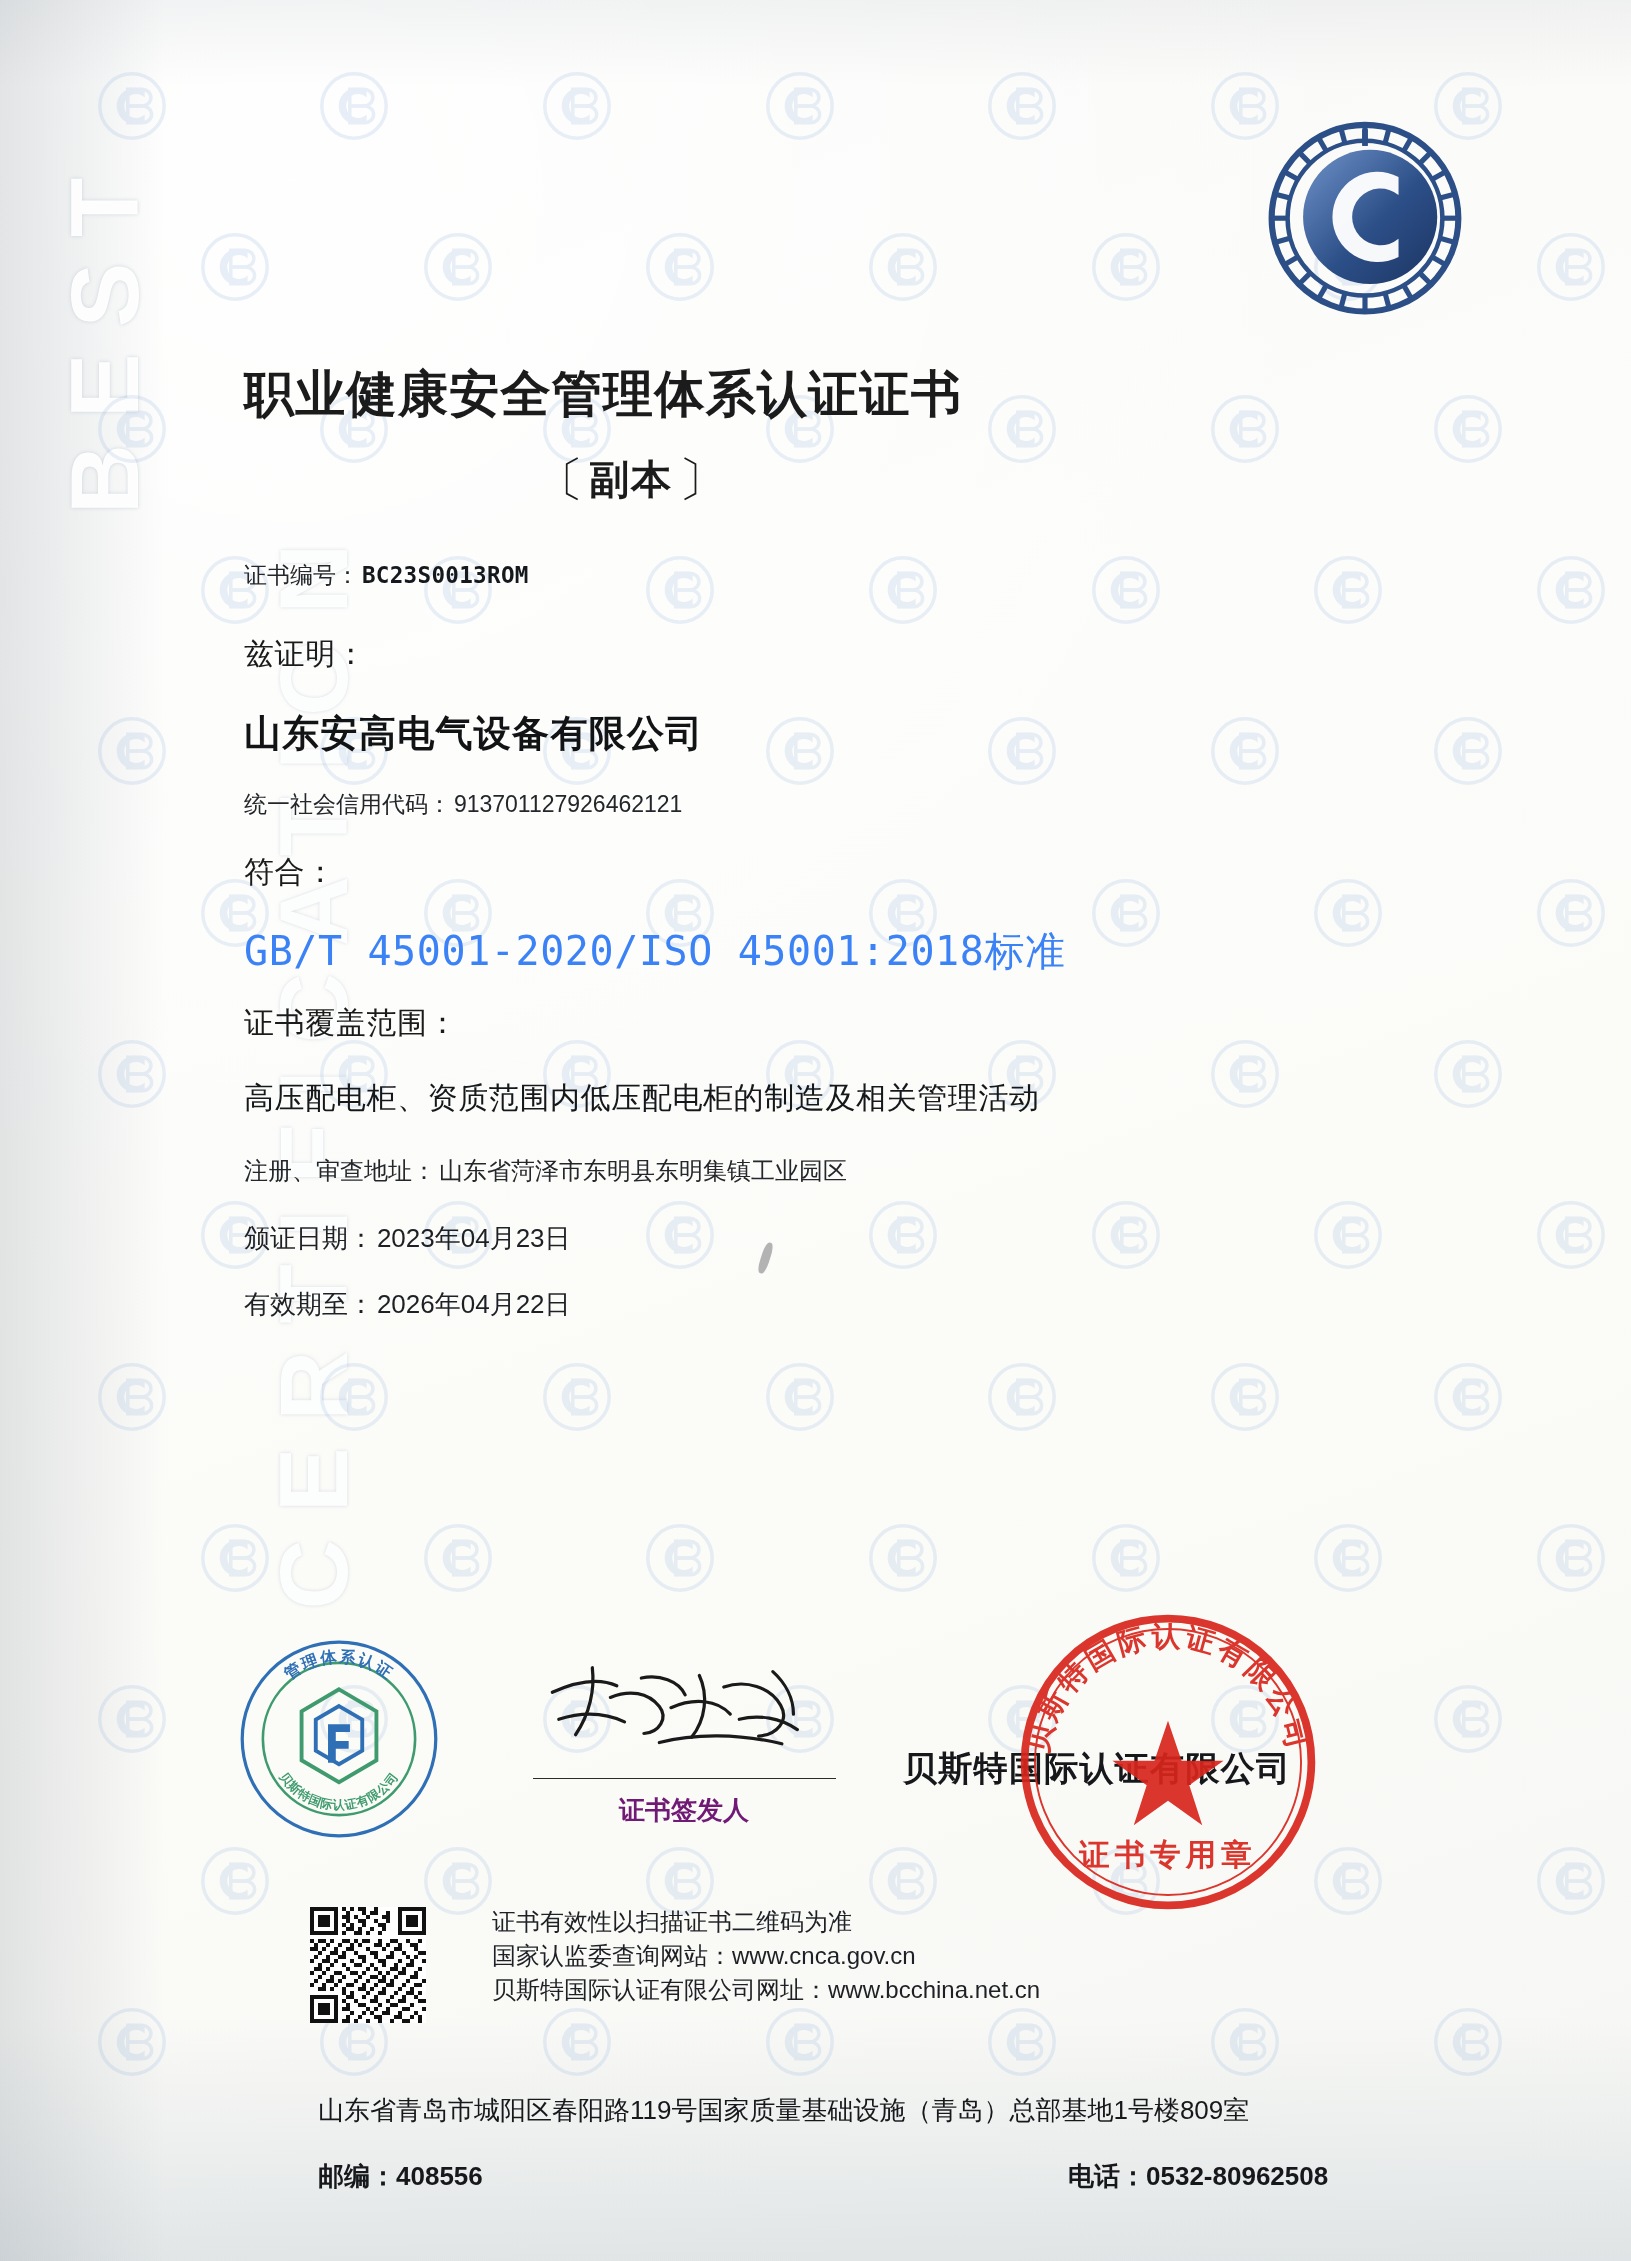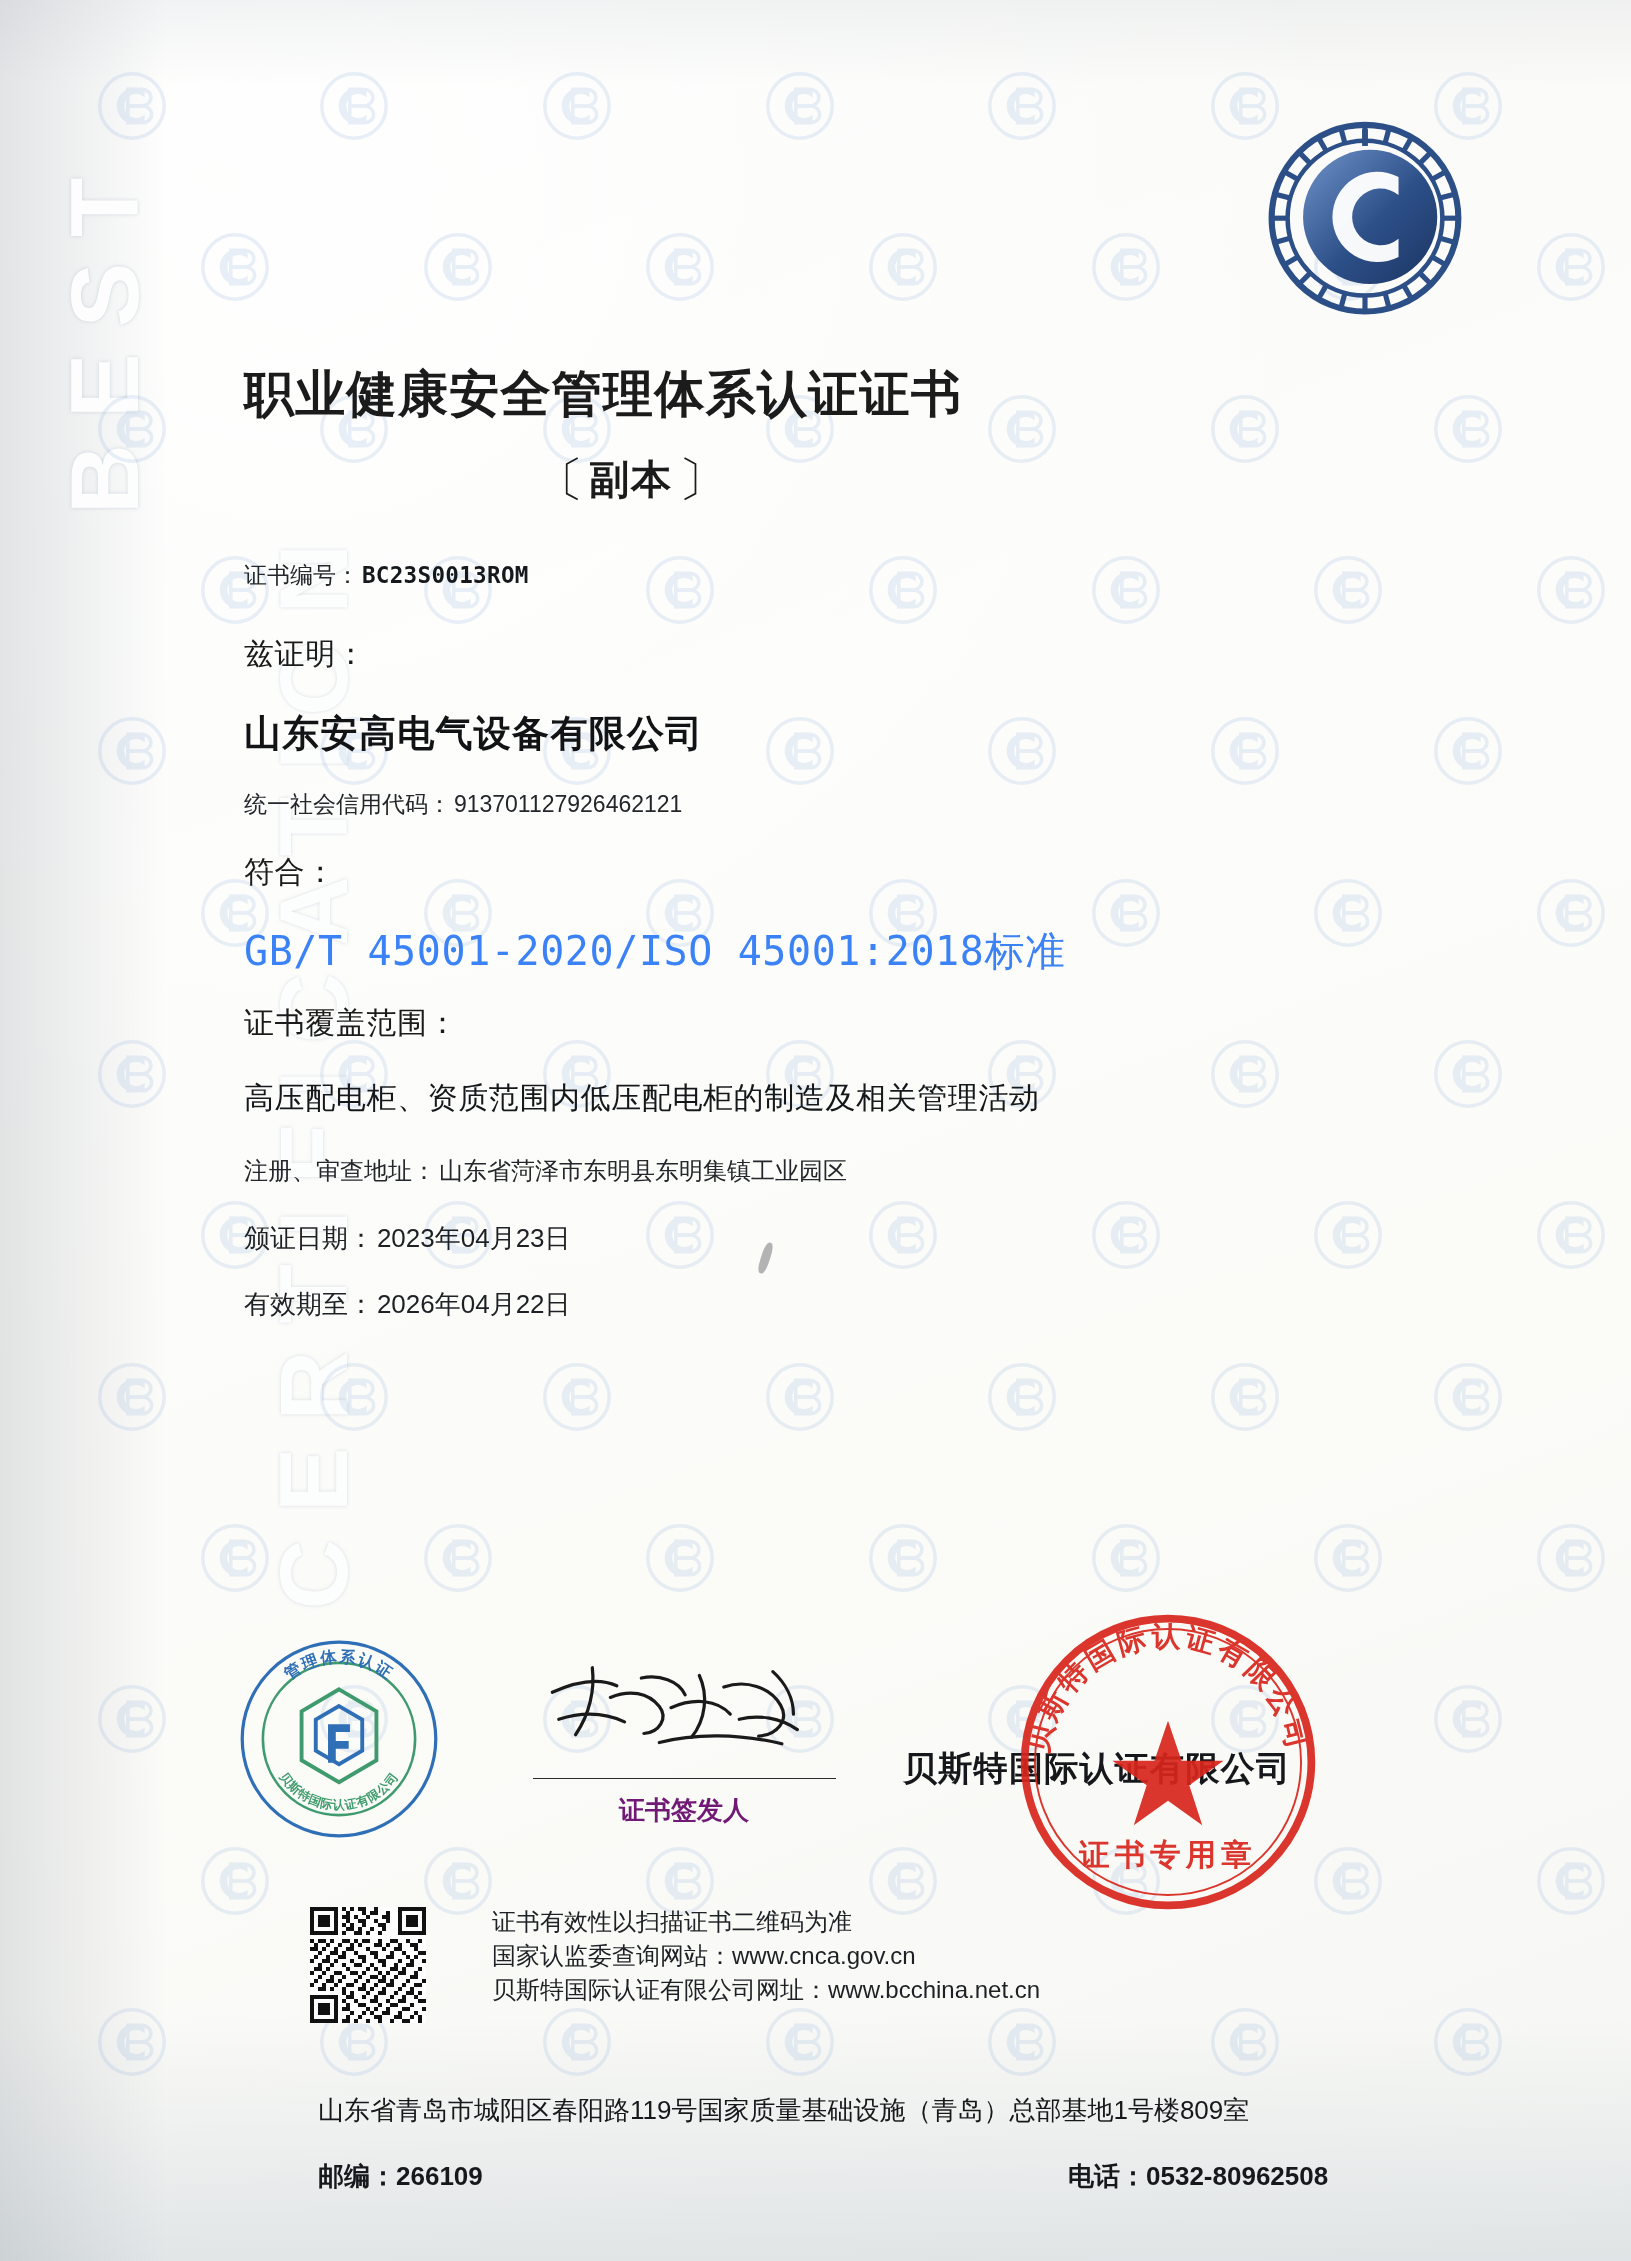--- a/index.html
+++ b/index.html
@@ -1427,21 +1427,21 @@
     </div>
 
     <div class="note">
       <div>证书有效性以扫描证书二维码为准</div>
       <div>国家认监委查询网站：www.cnca.gov.cn</div>
       <div>贝斯特国际认证有限公司网址：www.bcchina.net.cn</div>
     </div>
 
     <div class="footer-addr">山东省青岛市城阳区春阳路119号国家质量基础设施（青岛）总部基地1号楼809室</div>
     <div class="footer-zip">
-      <span>邮编：</span><span>266109</span>
+      <span>邮编：</span><span>408556</span>
     </div>
     <div class="footer-tel">
       <span>电话：</span><span>0532-80962508</span>
     </div>
 
   </div>
 </div>
 
 
 </body></html>

